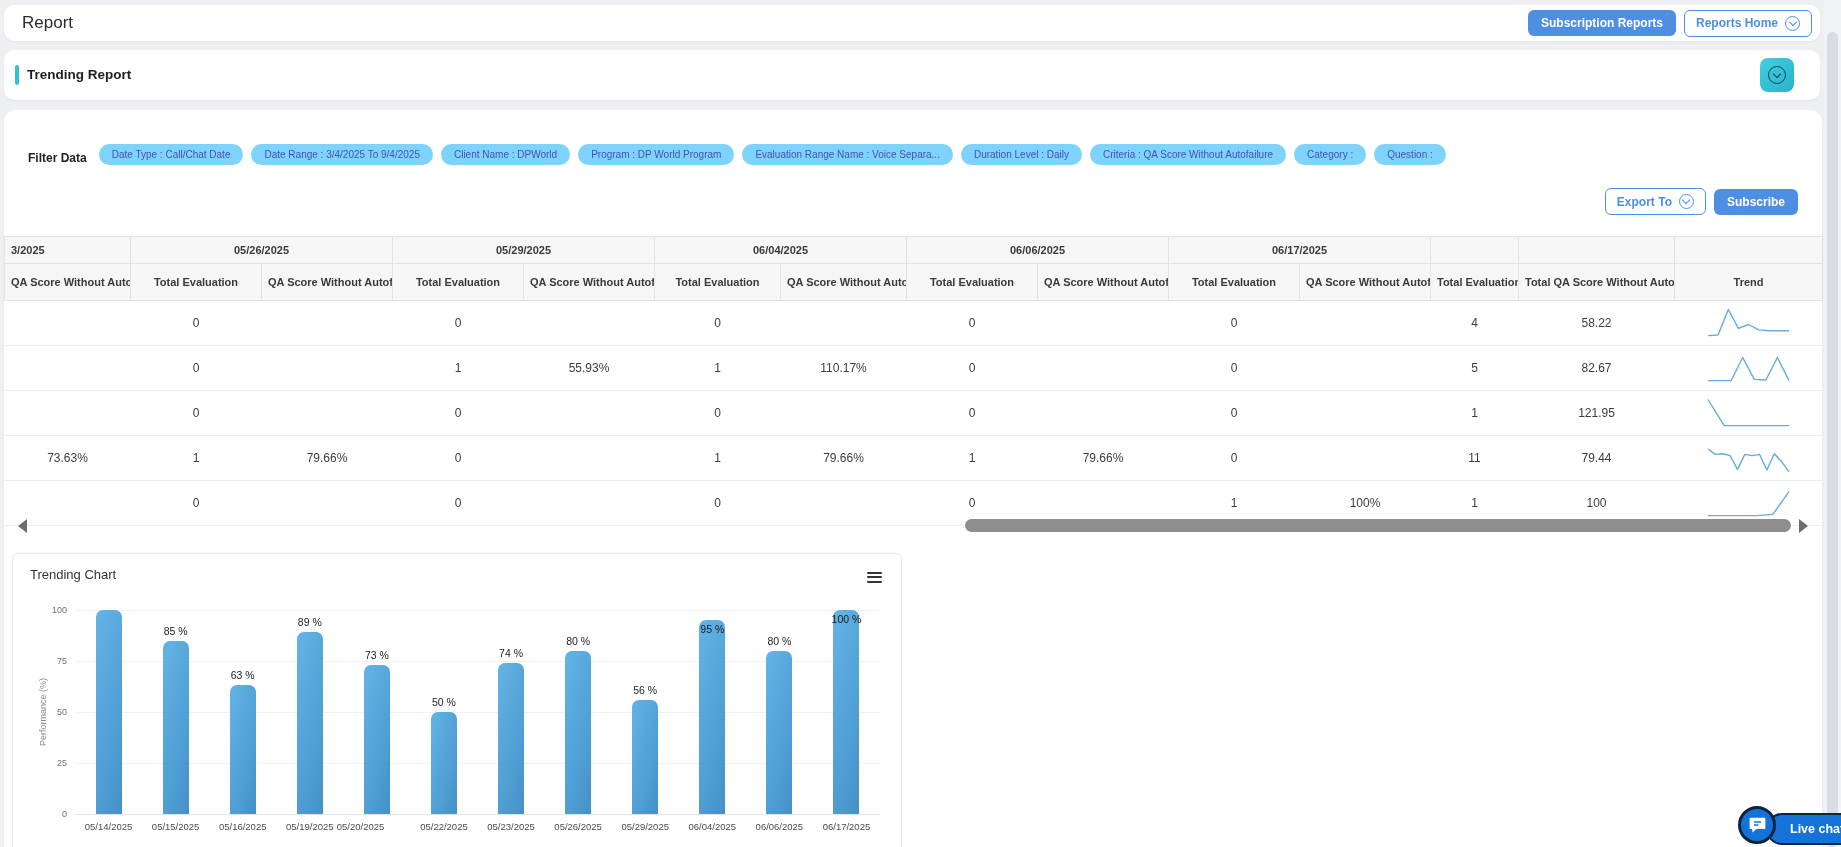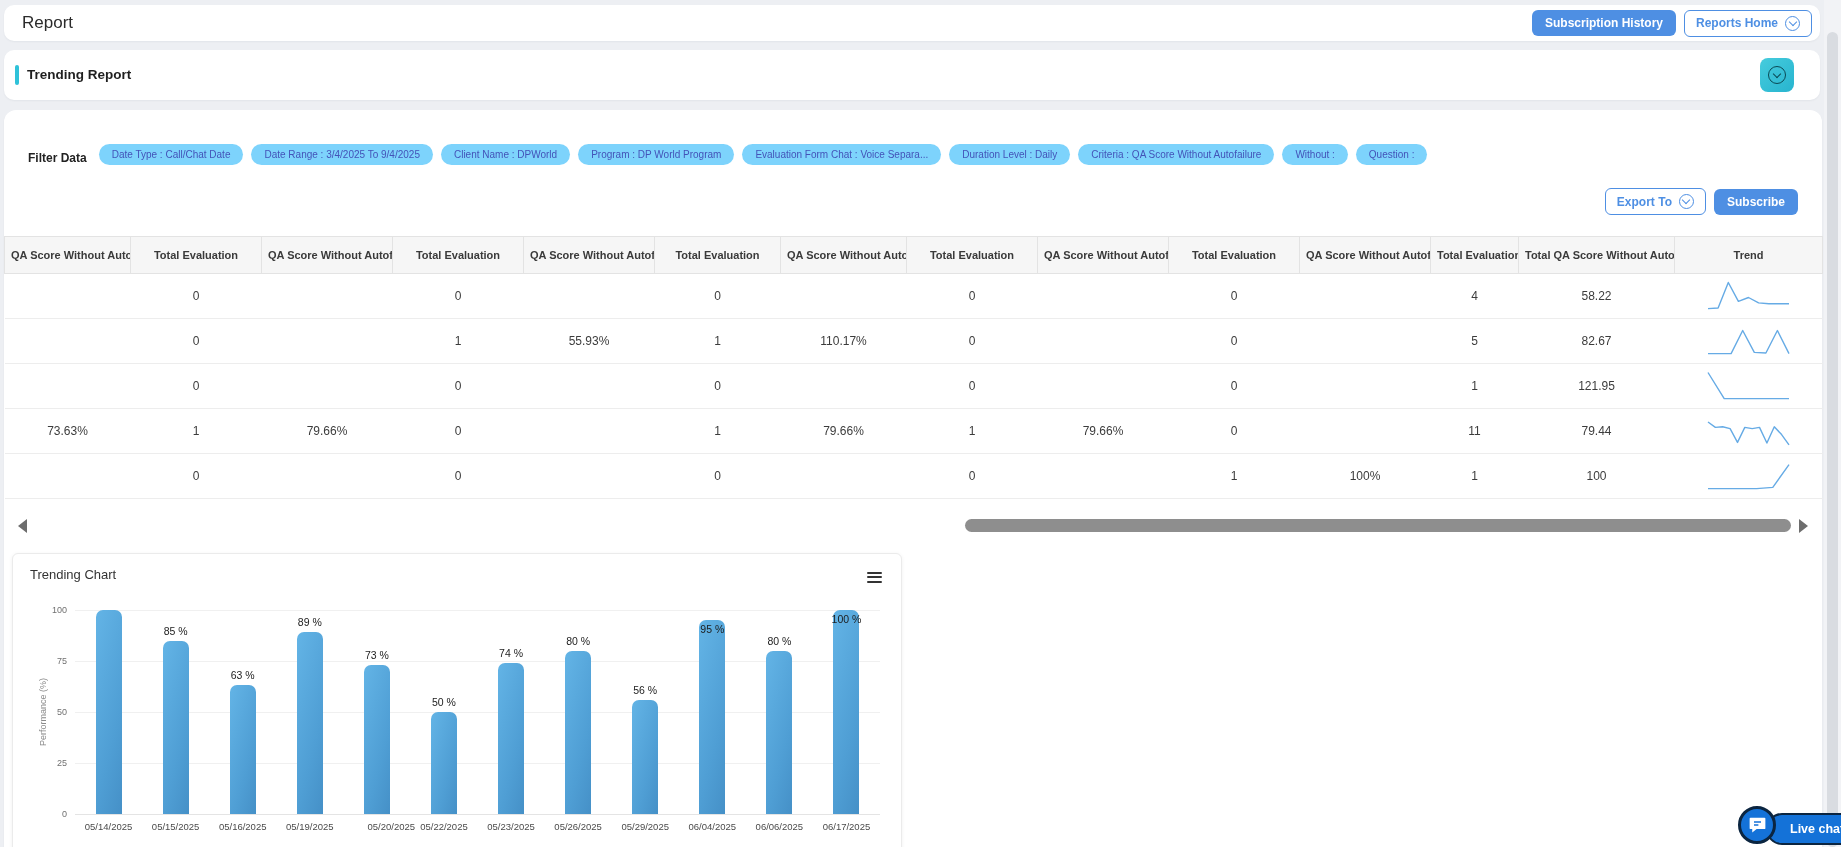--- a/index.html
+++ b/index.html
@@ -100,21 +100,21 @@
   .lc-circle{position:absolute;left:0;top:0;width:38px;height:38px;border-radius:50%;
     background:#1472d8;border:3px solid #0b2540;box-sizing:border-box;
     display:flex;align-items:center;justify-content:center;}
 </style>
 </head>
 <body>
 
 <div class="topbar card">
   <div class="topbar-title">Report</div>
   <div class="topbar-actions">
-    <button class="btn-filled">Subscription History</button>
+    <button class="btn-filled">Subscription Reports</button>
     <button class="btn-outline">
       <span>Reports Home</span>
       <span class="chev-circle"></span>
     </button>
   </div>
 </div>
 
 <div class="section-card card">
   <div class="accent"></div>
   <div class="section-title">Trending Report</div>
@@ -125,24 +125,24 @@
 
 <div class="main-card card">
 
   <div class="filter-row">
     <span class="filter-label">Filter Data</span>
     <div id="pills">
         <span class="pill">Date Type : Call/Chat Date</span>
         <span class="pill">Date Range : 3/4/2025 To 9/4/2025</span>
         <span class="pill">Client Name : DPWorld</span>
         <span class="pill">Program : DP World Program</span>
-        <span class="pill">Evaluation Form Chat : Voice Separa...</span>
+        <span class="pill">Evaluation Range Name : Voice Separa...</span>
         <span class="pill">Duration Level : Daily</span>
         <span class="pill">Criteria : QA Score Without Autofailure</span>
-        <span class="pill">Without :</span>
+        <span class="pill">Category :</span>
         <span class="pill">Question :</span>
       </div>
   </div>
 
   <div class="action-row">
     <button class="btn-outline">
       <span>Export To</span>
       <span class="chev-circle"></span>
     </button>
     <button class="btn-filled">Subscribe</button>
@@ -159,20 +159,31 @@
         <col style="width: 126px;">
         <col style="width: 131px;">
         <col style="width: 131px;">
         <col style="width: 131px;">
         <col style="width: 131px;">
         <col style="width: 88px;">
         <col style="width: 156px;">
         <col style="width: 148px;">
       </colgroup>
     <thead>
+      <tr class="grow" id="group-row">
+          <th colspan="1" class="g-first">3/2025</th>
+          <th colspan="2">05/26/2025</th>
+          <th colspan="2">05/29/2025</th>
+          <th colspan="2">06/04/2025</th>
+          <th colspan="2">06/06/2025</th>
+          <th colspan="2">06/17/2025</th>
+          <th colspan="1"></th>
+          <th colspan="1"></th>
+          <th colspan="1"></th>
+        </tr>
       <tr class="hrow" id="header-row">
           <th>QA Score Without Autofail</th>
           <th>Total Evaluation</th>
           <th>QA Score Without Autofail</th>
           <th>Total Evaluation</th>
           <th>QA Score Without Autofail</th>
           <th>Total Evaluation</th>
           <th>QA Score Without Autofail</th>
           <th>Total Evaluation</th>
           <th>QA Score Without Autofail</th>
@@ -320,21 +331,21 @@
         <div class="bar-label" style="left: 130.625px; top: 70.6px;">85 %</div>
         <div class="xlabel" style="left: 129.083px; top: 267px; width: 67.0833px;">05/15/2025</div>
         <div class="bar" style="left: 216.708px; top: 131.48px; height: 128.52px;"></div>
         <div class="bar-label" style="left: 197.708px; top: 115.48px;">63 %</div>
         <div class="xlabel" style="left: 196.167px; top: 267px; width: 67.0833px;">05/16/2025</div>
         <div class="bar" style="left: 283.792px; top: 78.44px; height: 181.56px;"></div>
         <div class="bar-label" style="left: 264.792px; top: 62.44px;">89 %</div>
         <div class="xlabel" style="left: 263.25px; top: 267px; width: 67.0833px;">05/19/2025</div>
         <div class="bar" style="left: 350.875px; top: 111.08px; height: 148.92px;"></div>
         <div class="bar-label" style="left: 331.875px; top: 95.08px;">73 %</div>
-        <div class="xlabel" style="left: 335px; top: 267px; width: 67.0833px; text-align: right;">05/20/2025</div>
+        <div class="xlabel" style="left: 314px; top: 267px; width: 67.0833px;">05/20/2025</div>
         <div class="bar" style="left: 417.958px; top: 158px; height: 102px;"></div>
         <div class="bar-label" style="left: 398.958px; top: 142px;">50 %</div>
         <div class="xlabel" style="left: 397.417px; top: 267px; width: 67.0833px;">05/22/2025</div>
         <div class="bar" style="left: 485.042px; top: 109.04px; height: 150.96px;"></div>
         <div class="bar-label" style="left: 466.042px; top: 93.04px;">74 %</div>
         <div class="xlabel" style="left: 464.5px; top: 267px; width: 67.0833px;">05/23/2025</div>
         <div class="bar" style="left: 552.125px; top: 96.8px; height: 163.2px;"></div>
         <div class="bar-label" style="left: 533.125px; top: 80.8px;">80 %</div>
         <div class="xlabel" style="left: 531.583px; top: 267px; width: 67.0833px;">05/26/2025</div>
         <div class="bar" style="left: 619.208px; top: 145.76px; height: 114.24px;"></div>

